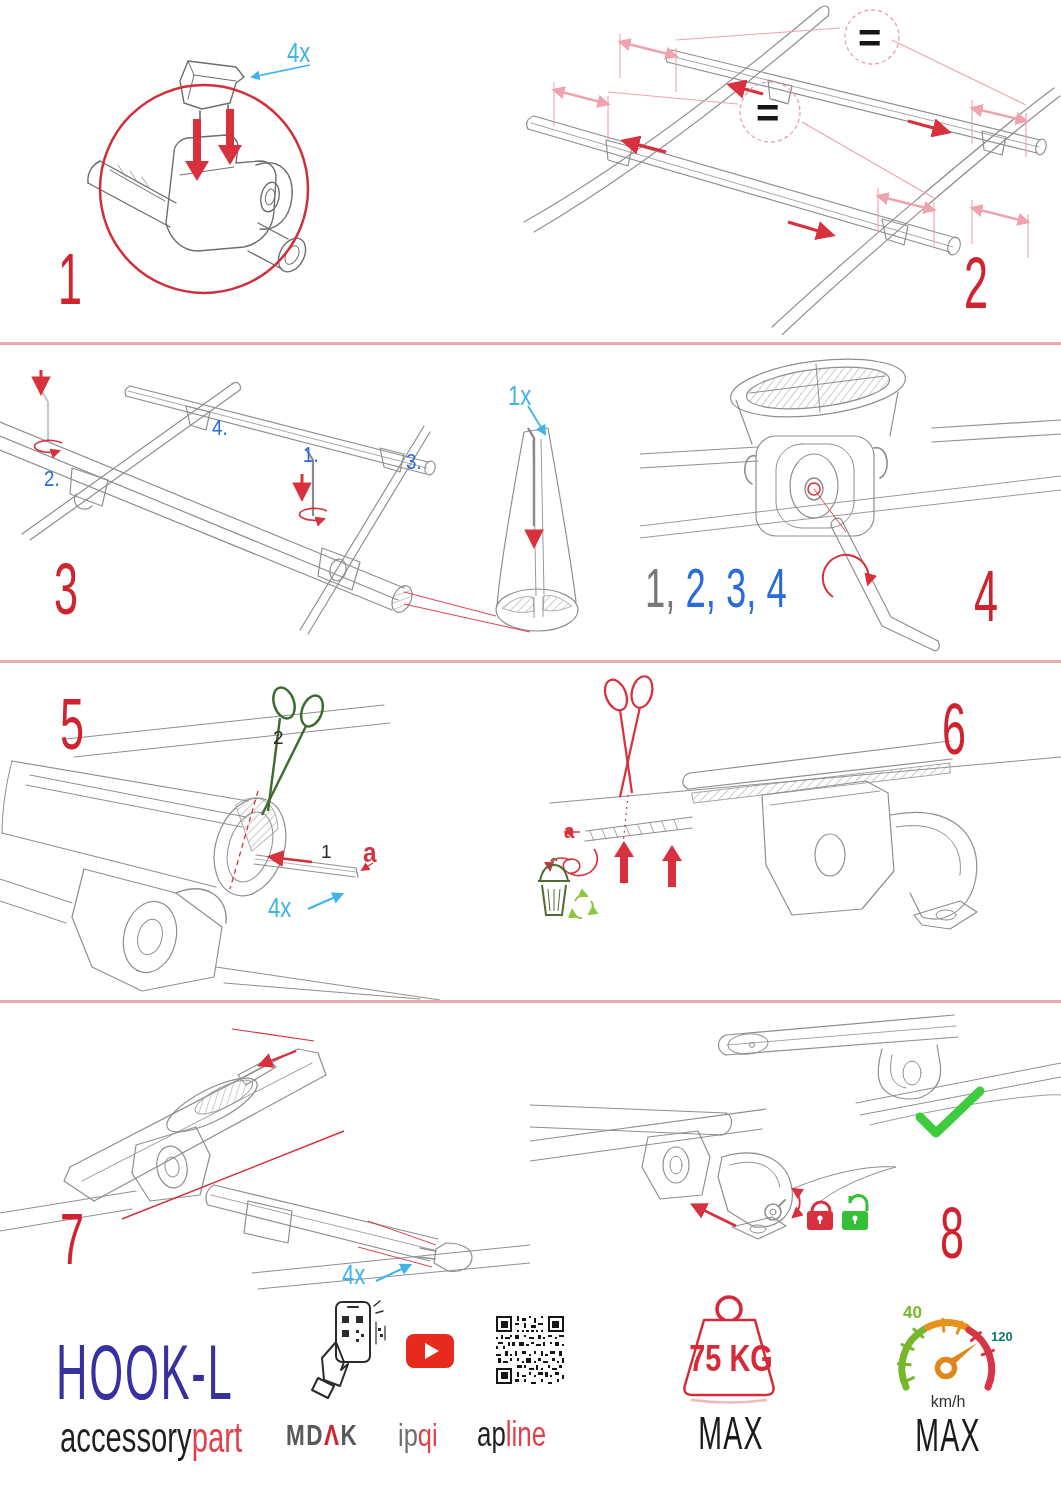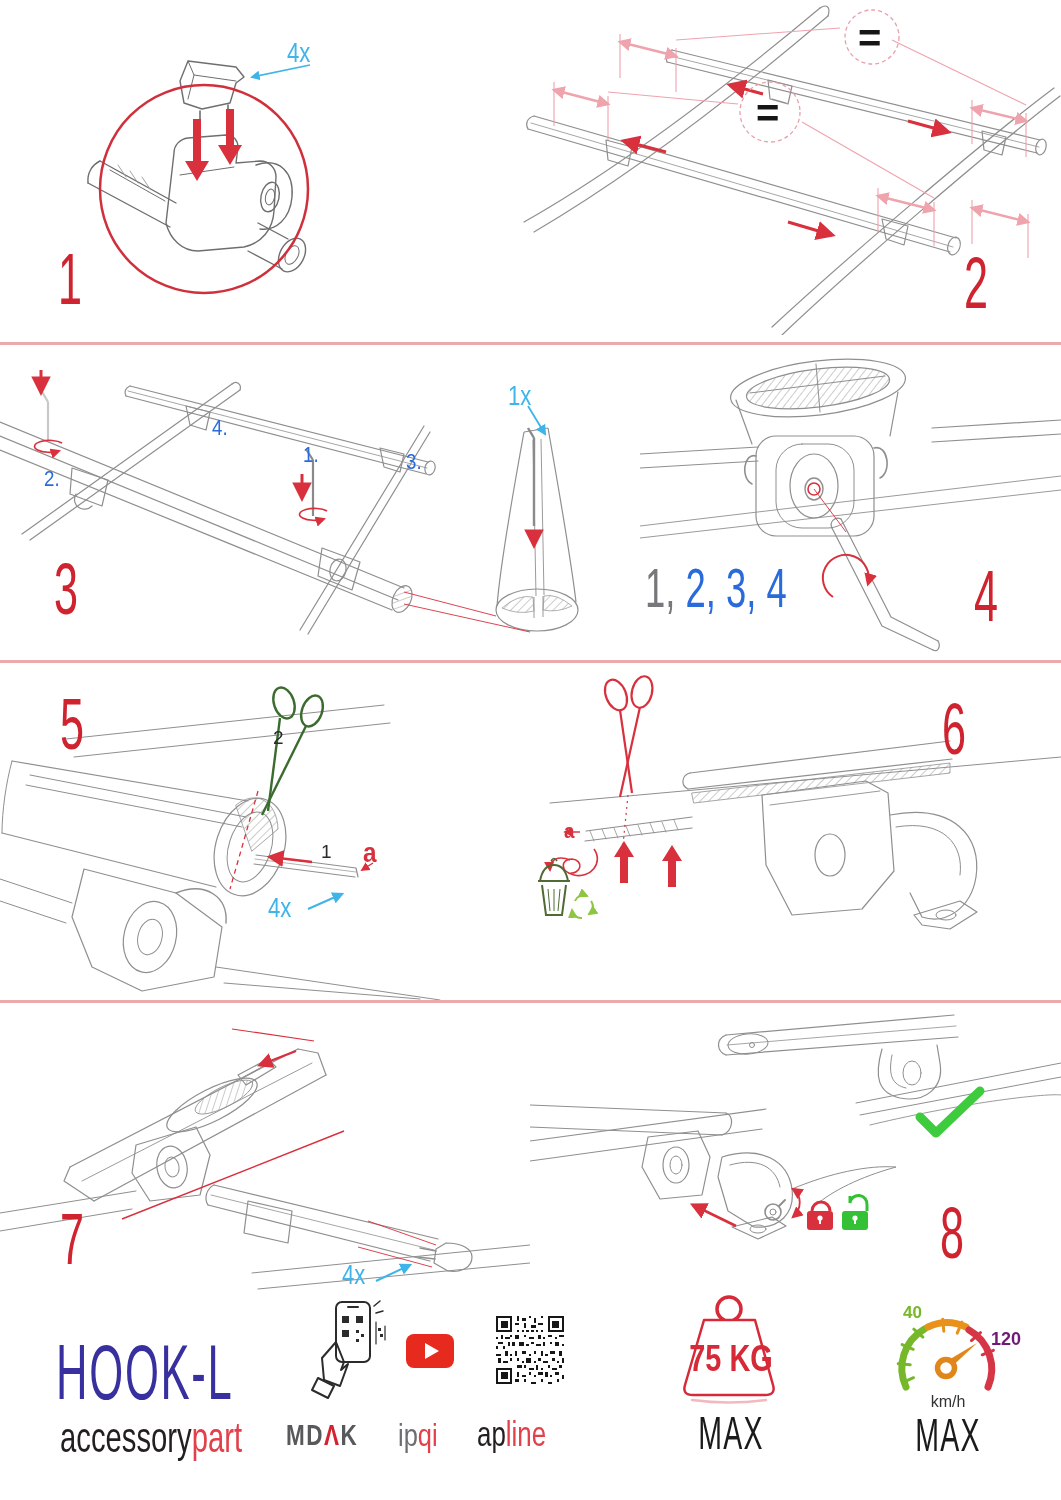--- a/index.html
+++ b/index.html
@@ -21,21 +21,21 @@
   .brand .blk { color:#231f20; } .brand .rd { color:#e2404b; }
   .mdak { font-size:30px; line-height:30px; font-weight:bold; transform:scaleX(.75); color:#58595b; letter-spacing:2px;}
   .mdak .rd { color:#d2232e; }
   .ipqi { font-size:31px; line-height:31px; transform:scaleX(.82); color:#6d6e71; }
   .ipqi .rd { color:#e2404b; }
   .apline { font-size:35px; line-height:35px; transform:scaleX(.74); color:#231f20; }
   .apline .rd { color:#e2404b; }
   .wkg { font-size:37px; line-height:37px; color:#d62a39; transform:scaleX(.78); font-weight:bold; }
   .maxlbl { font-size:46px; line-height:46px; color:#1a1a1a; transform:scaleX(.62); letter-spacing:2px; }
   .spd60 { font-size:17px; color:#76b82a; font-weight:bold; }
-  .spd120 { font-size:18px; color:#701a75; font-weight:bold; }
+  .spd120 { font-size:13px; color:#0f766e; font-weight:bold; }
   .kmh { font-size:16px; color:#333; }
   .center { text-align:center; transform-origin:center top; }
   svg { display:block; }
 </style>
 </head>
 <body>
 
 <div class="page">
 
   <svg width="0" height="0" class="abs">

